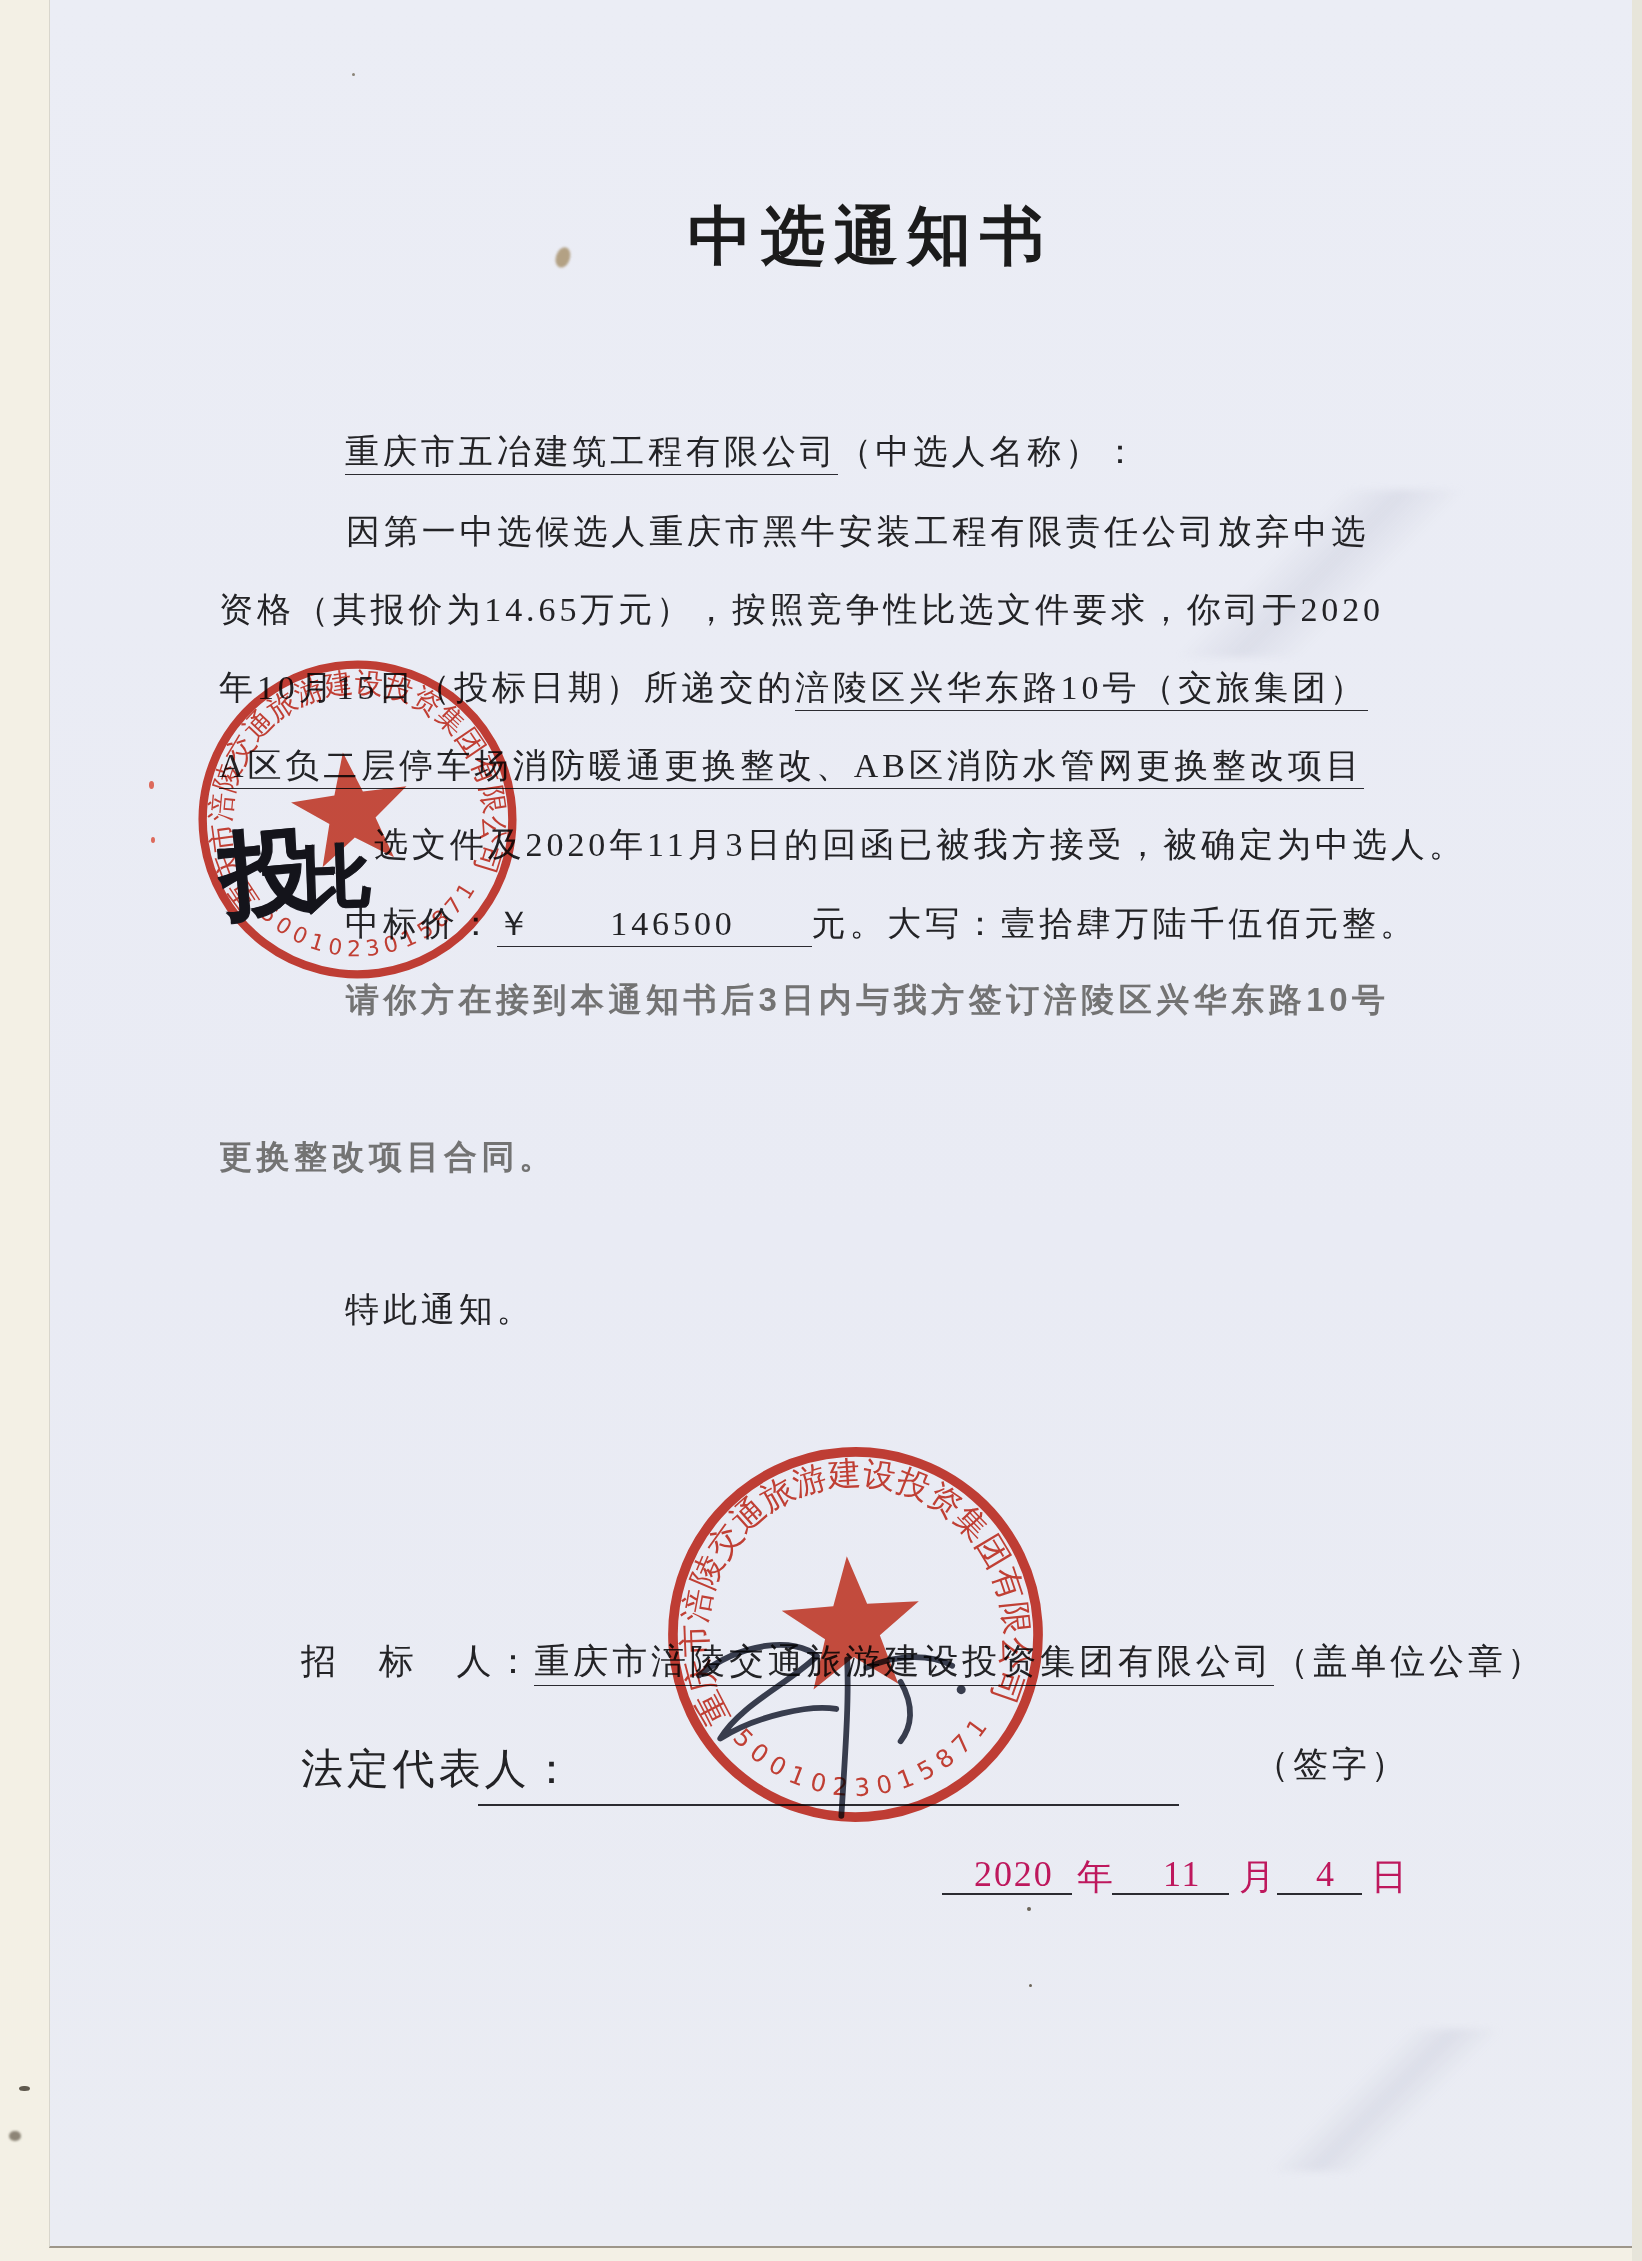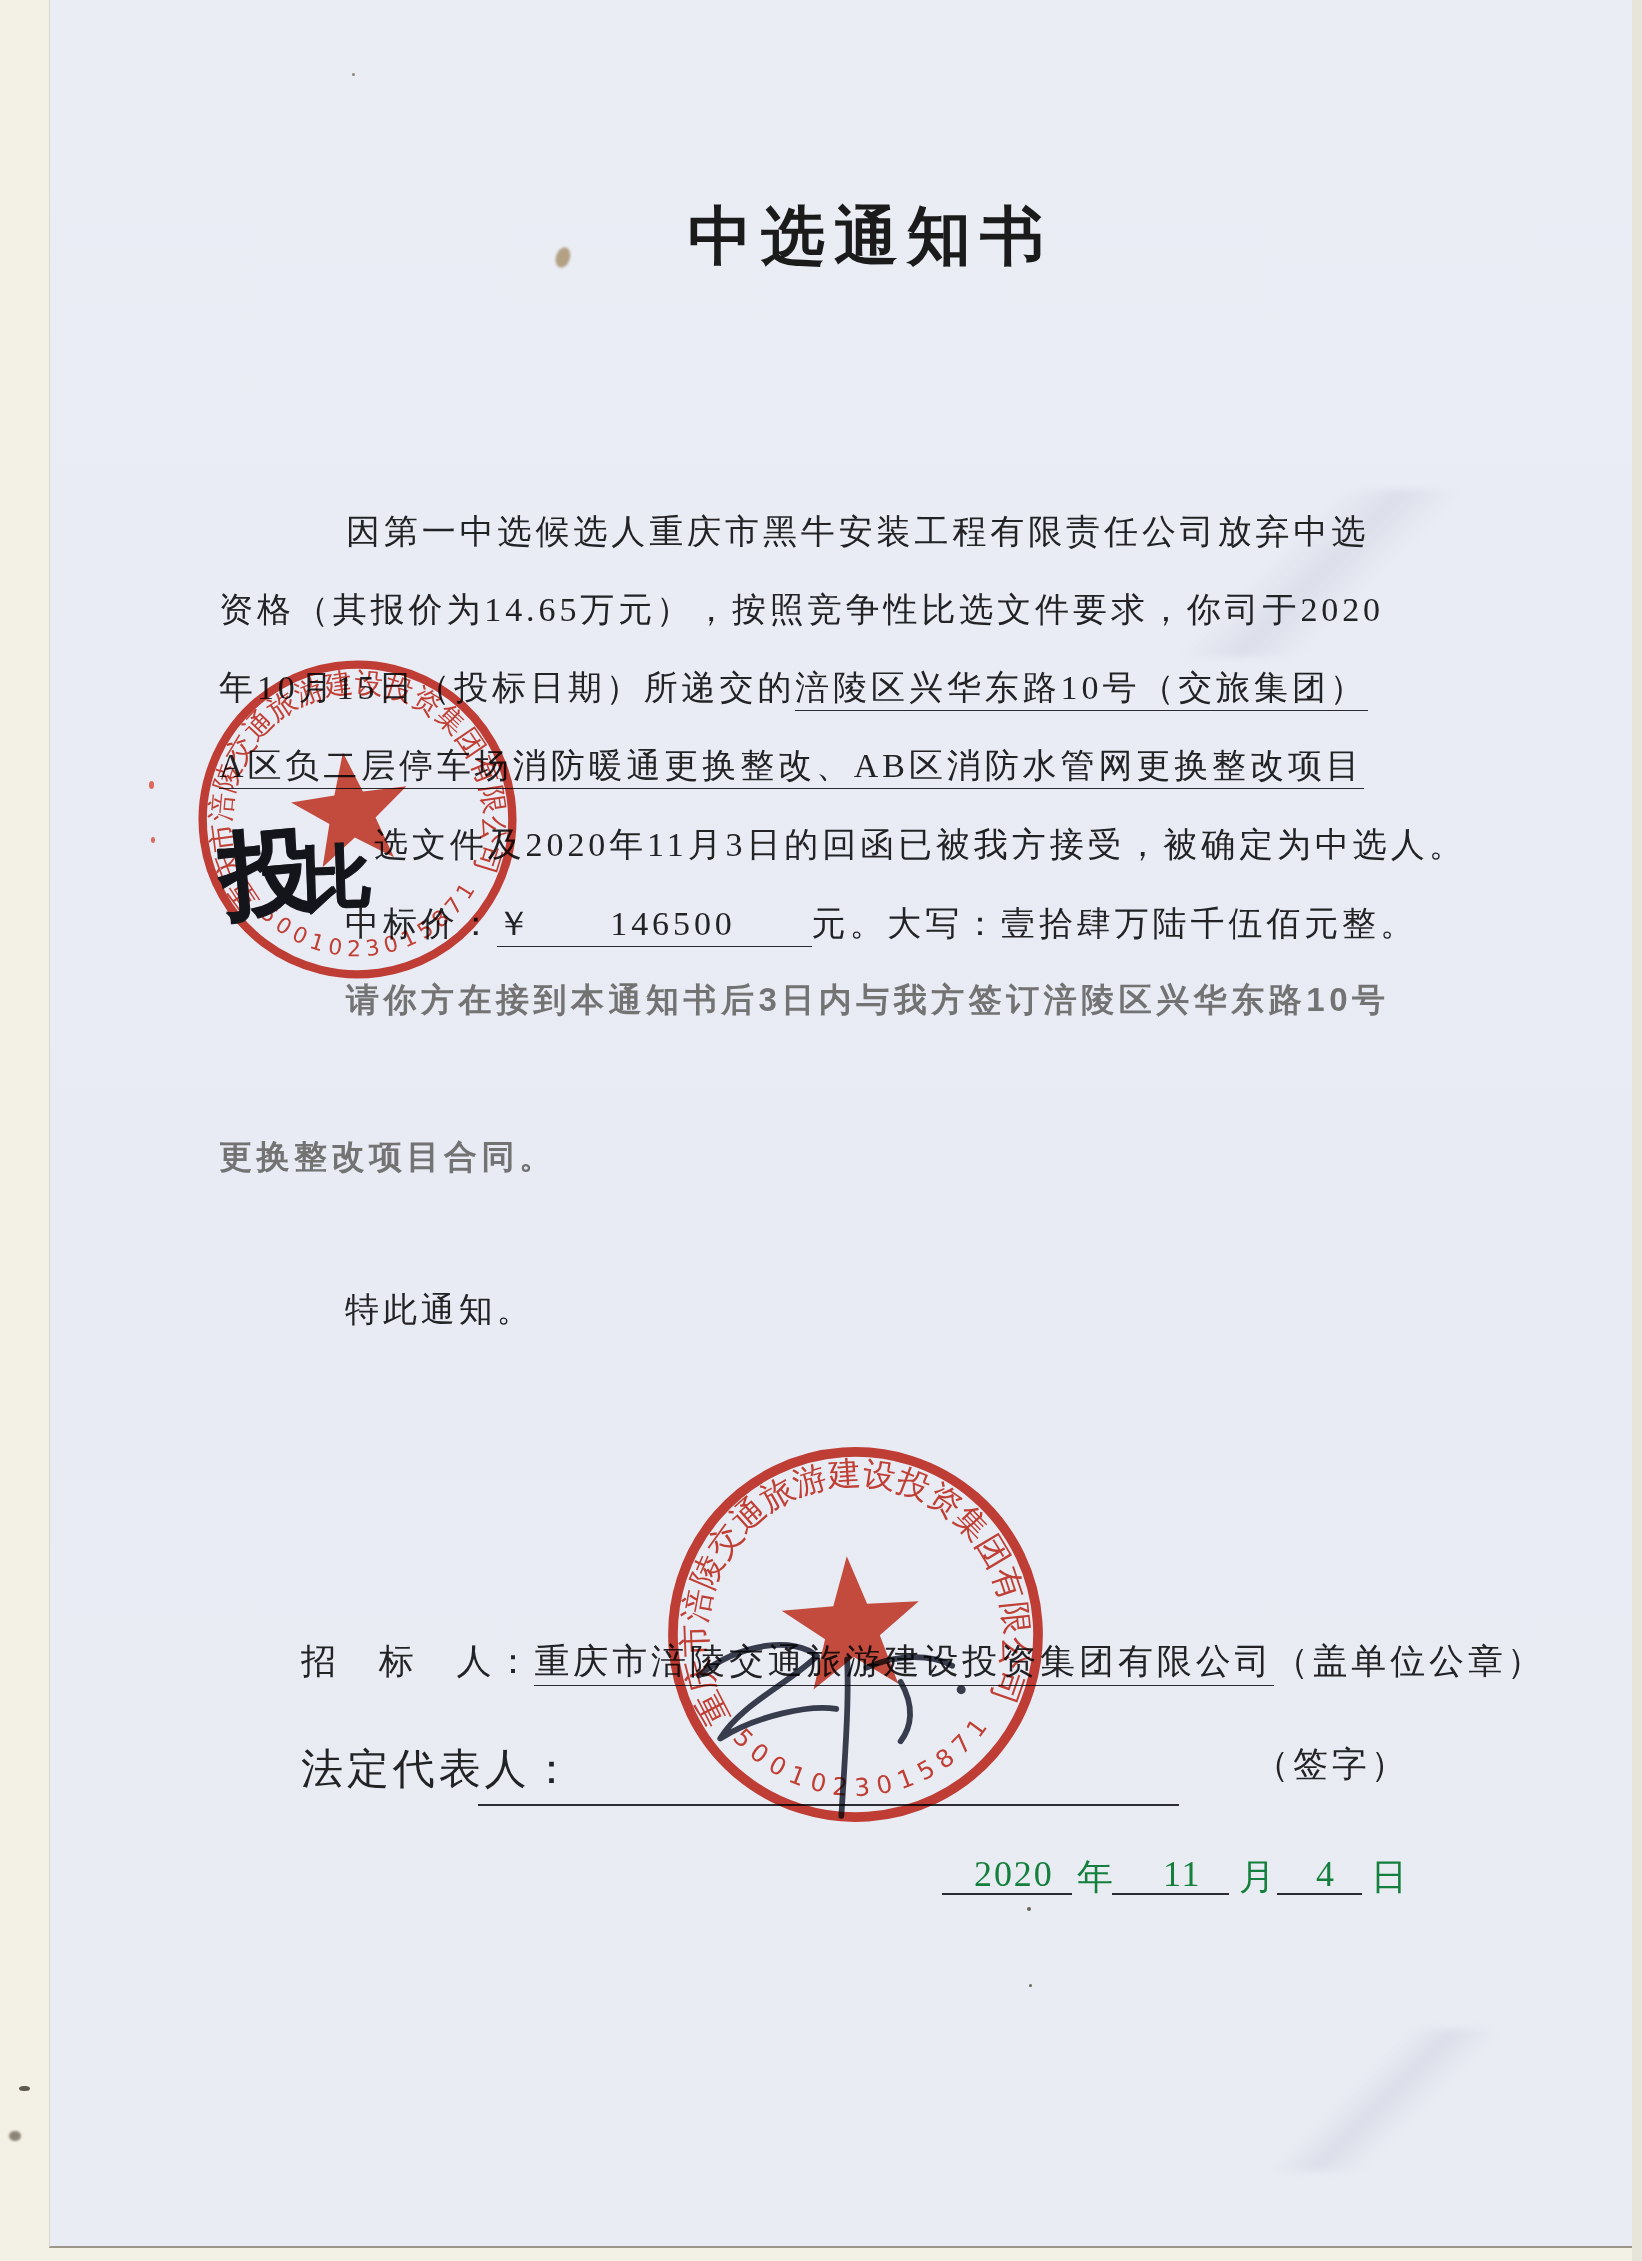--- a/index.html
+++ b/index.html
@@ -28,21 +28,21 @@
   .line{
     position:absolute;font-size:34px;letter-spacing:3.9px;color:#232326;
     white-space:nowrap;
   }
   .bold-line{
     font-family:"Liberation Sans","DejaVu Sans",sans-serif;
     font-weight:bold;font-size:33px;letter-spacing:4.5px;color:#737373;
   }
   .u{border-bottom:1.9px solid #2b2b31;padding-bottom:3.9px;}
   .blank-rule{position:absolute;height:1.9px;background:#2b2b31;}
-  .date-item{position:absolute;font-size:36px;color:#15803d;white-space:nowrap;letter-spacing:1.9px;}
+  .date-item{position:absolute;font-size:36px;color:#be185d;white-space:nowrap;letter-spacing:1.9px;}
   .seal{position:absolute;mix-blend-mode:multiply;opacity:.93;}
   .seal text{fill:#cf3526;}
   .hw{
     position:absolute;font-weight:bold;color:#14141b;white-space:nowrap;
     text-shadow:1.3px 0 0 #1a1a22,0 1.3px 0 #1a1a22;
   }
   .sig{position:absolute;mix-blend-mode:multiply;}
   .stain{position:absolute;border-radius:50%;}
   .speck{position:absolute;border-radius:50%;}
 </style>
@@ -54,20 +54,21 @@
   <div class="paper"></div>
   <div class="right-edge"></div>
 
   <div class="crease" style="left:1095px;top:490px;width:451px;height:167px;"></div>
   <div class="crease" style="left:1224px;top:2029px;width:322px;height:142px;"></div>
 
   <div class="title">中选通知书</div>
 
   <div class="stain" style="left:556px;top:247px;width:14px;height:20.6px;background:#b3a184;filter:blur(1px);transform:rotate(18deg);"></div>
 
+  <div class="line" style="left:345px;top:429px;"><span class="u">重庆市五冶建筑工程有限公司</span><span>（中选人名称）：</span></div>
 
   <div class="line" style="left:346px;top:509px;">因第一中选候选人重庆市黑牛安装工程有限责任公司放弃中选</div>
 
   <div class="line" style="left:219px;top:587px;text-align:right;">资格（其报价为14.65万元），按照竞争性比选文件要求，你司于2020</div>
 
   <div class="line" style="left:219px;top:665px;"><span>年10月15日（投标日期）所递交的</span><span class="u">涪陵区兴华东路10号（交旅集团）</span></div>
 
   <div class="line" style="left:219px;top:743px;"><span class="u">A区负二层停车场消防暖通更换整改、AB区消防水管网更换整改项目</span></div>
 
   <div class="line" style="left:374px;top:822px;">选文件及2020年11月3日的回函已被我方接受，被确定为中选人。</div>

